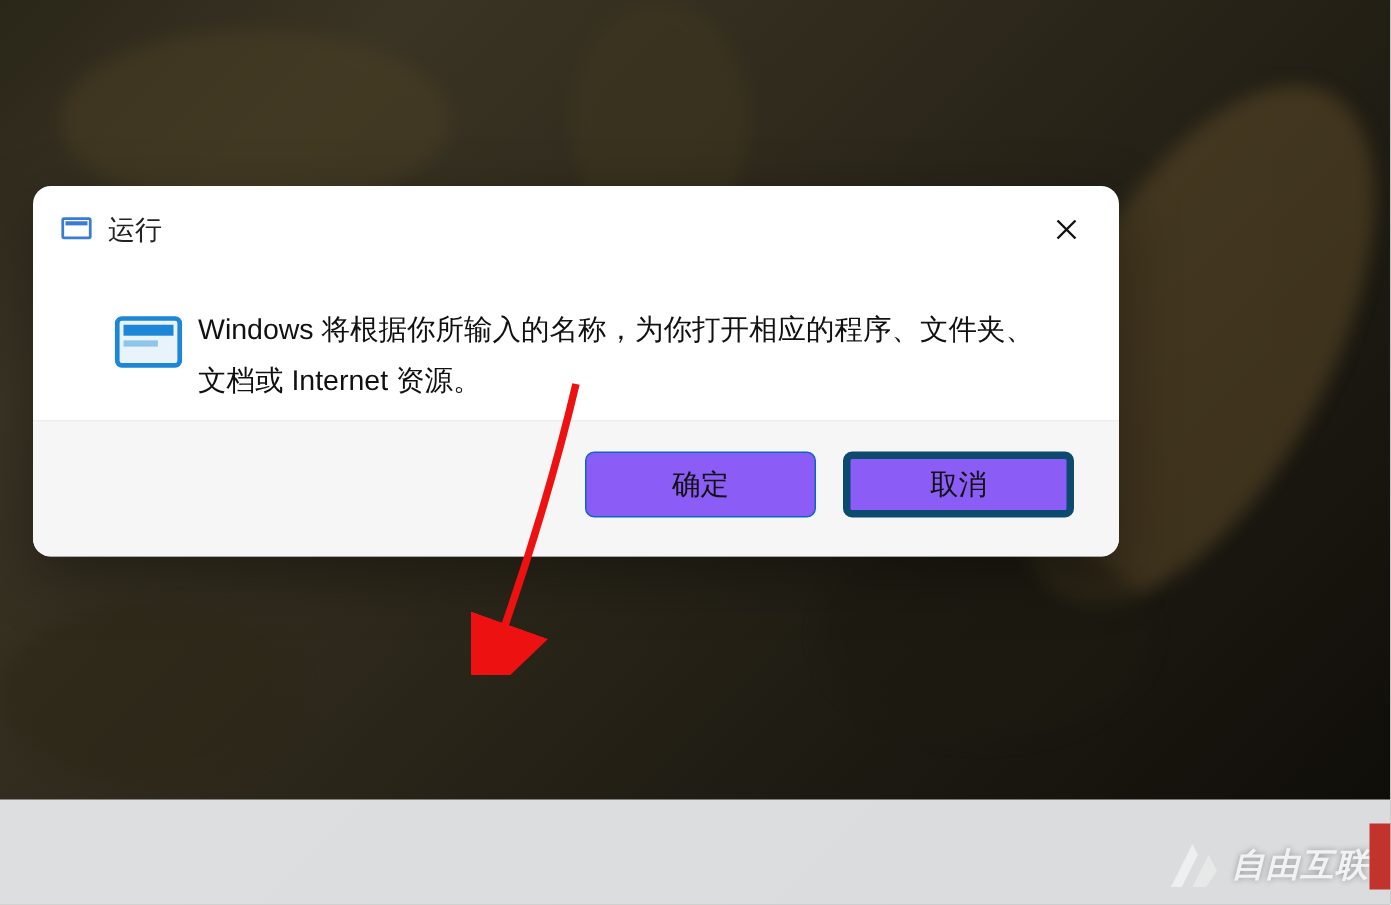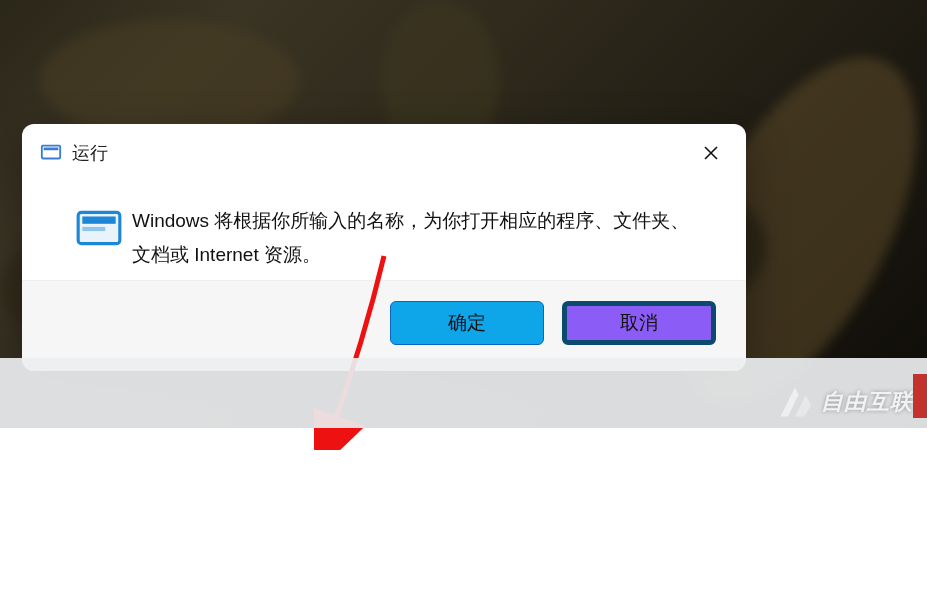--- a/index.html
+++ b/index.html
@@ -1,19 +1,19 @@
 <!DOCTYPE html>
 <html><head>
 <meta charset="utf-8">
 <style>
   * { box-sizing: border-box; margin: 0; padding: 0; }
   html, body { width: 927px; height: 603px; overflow: hidden; font-family: "Microsoft YaHei", "Segoe UI", sans-serif; }
   .desktop {
     position: relative;
-    width: 927px; height: 428px;
+    width: 927px; height: 603px;
     background: linear-gradient(135deg,#2a2618 0%,#3a3424 18%,#2f2a1c 40%,#1d1a12 70%,#0e0c08 100%);
   }
   
   .blob { position:absolute; border-radius:50%; filter: blur(6px); opacity:.55; }
   .b1{left:40px;top:20px;width:260px;height:120px;background:#4a3e24;}
   .b2{right:40px;top:40px;width:180px;height:380px;background:#5c4a28;transform:rotate(28deg);}
   .b3{left:380px;top:0;width:120px;height:160px;background:#3e3720;}
   .b4{left:0;bottom:80px;width:200px;height:120px;background:#2c2716;}
   .b5{right:160px;bottom:110px;width:220px;height:140px;background:#1c1a10;}
   .taskbar {
@@ -73,21 +73,21 @@
   .combo .chev{width:32px;display:flex;align-items:center;justify-content:center;color:#555;cursor:pointer;}
 
   .button-row{
     background:#f6f6f6; border-top:1px solid #eee;
     padding:20px 30px 26px; display:flex; justify-content:flex-end; gap:18px;
   }
   .btn{
     width:154px; height:44px; border:5px solid #0c4a6e; background:#8b5cf6;
     border-radius:6px; font-size:19px; color:#111; cursor:pointer;
   }
-  .btn-primary{ border:1.5px solid #0a66c2; background:#0ea5e9; }
+  .btn-primary{ border:1.5px solid #0a66c2; background:#8b5cf6; }
 
   
   .arrow{
     position:absolute; left:314px; top:250px; width:100px; height:200px; pointer-events:none;
   }
 </style>
 </head>
 <body>
 
 <div class="desktop">

